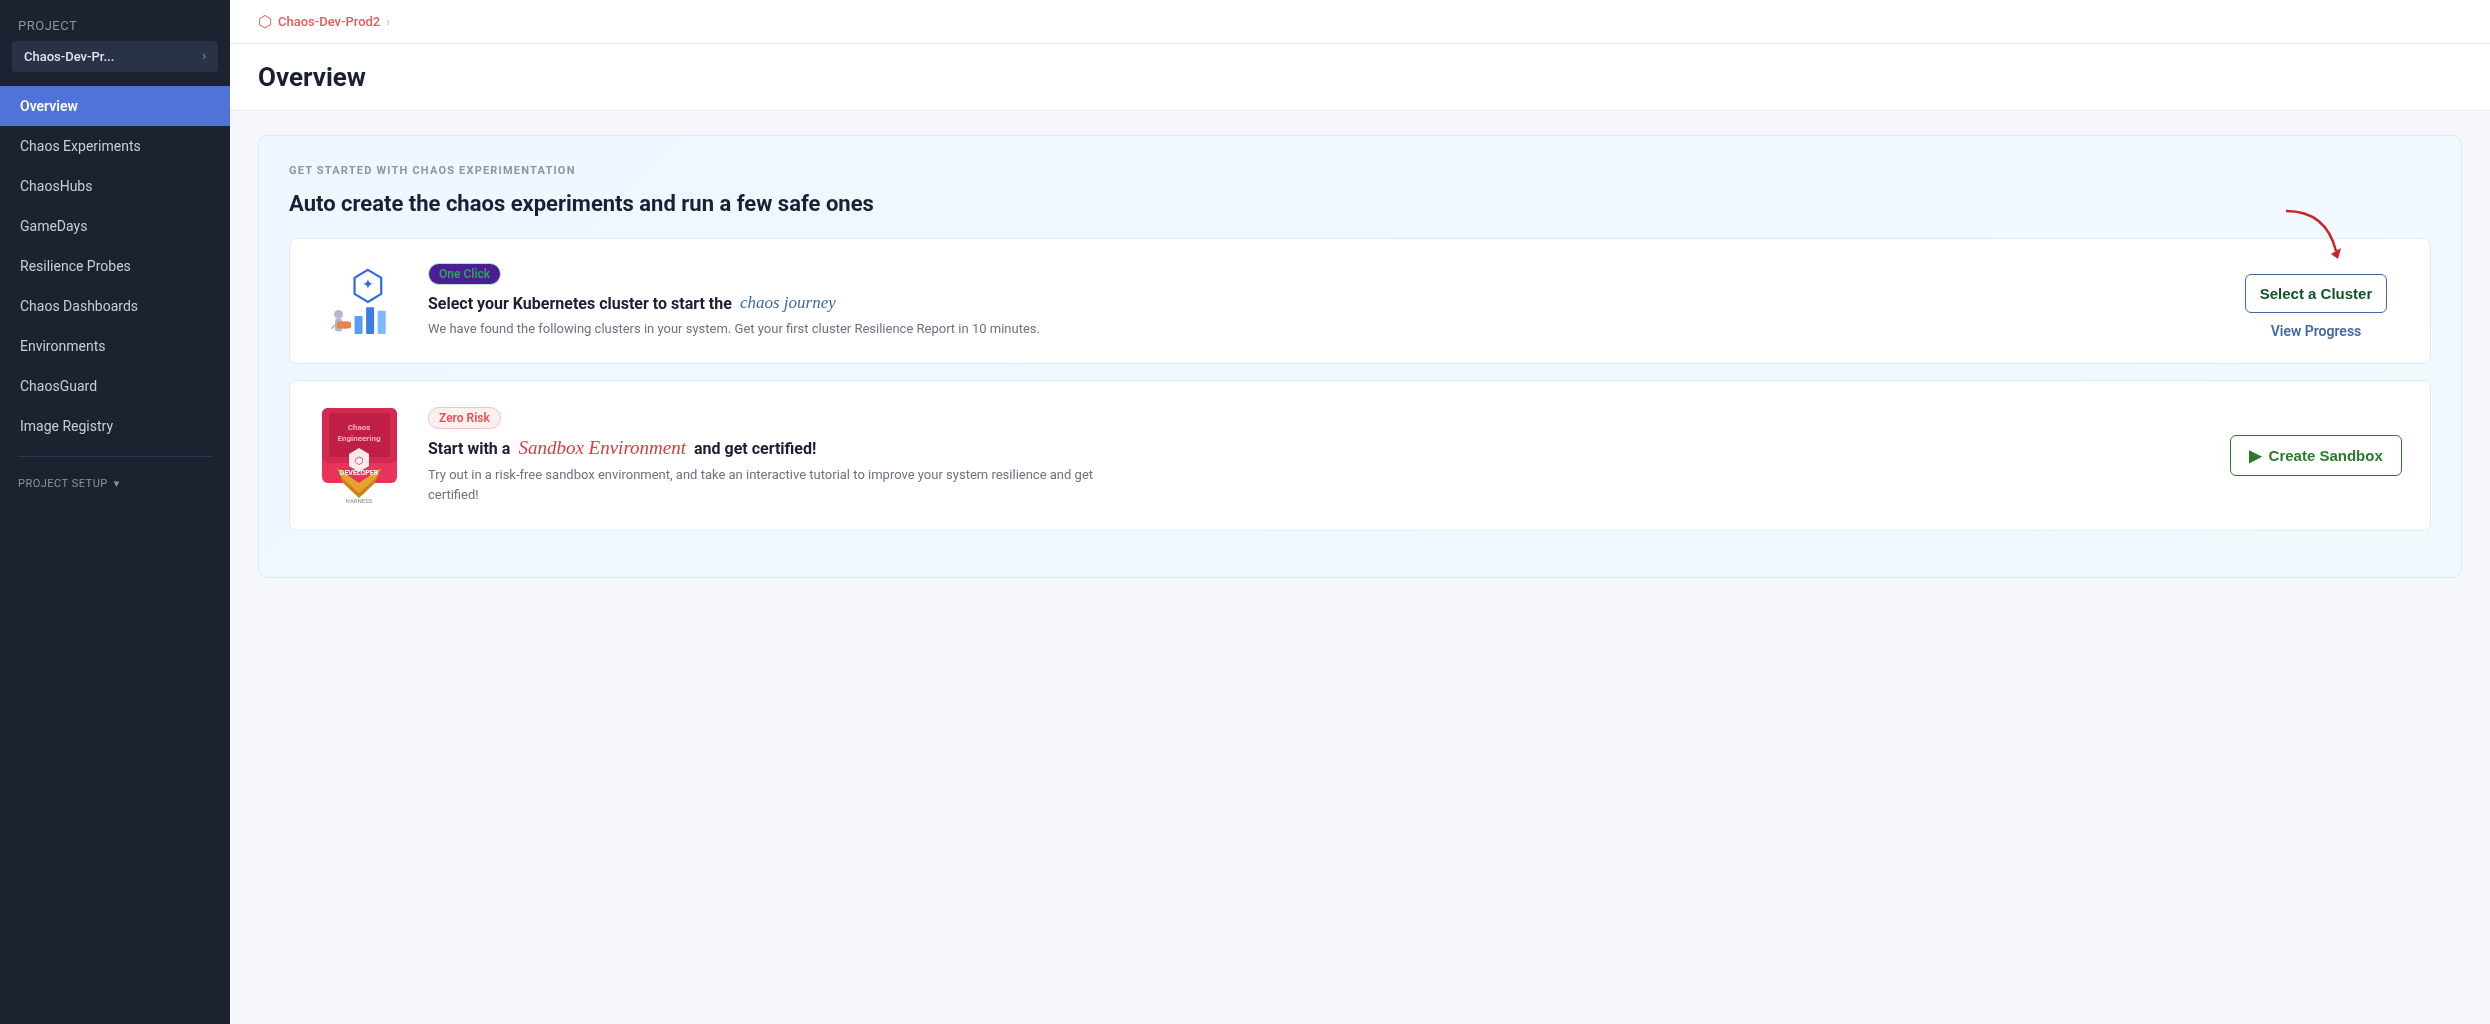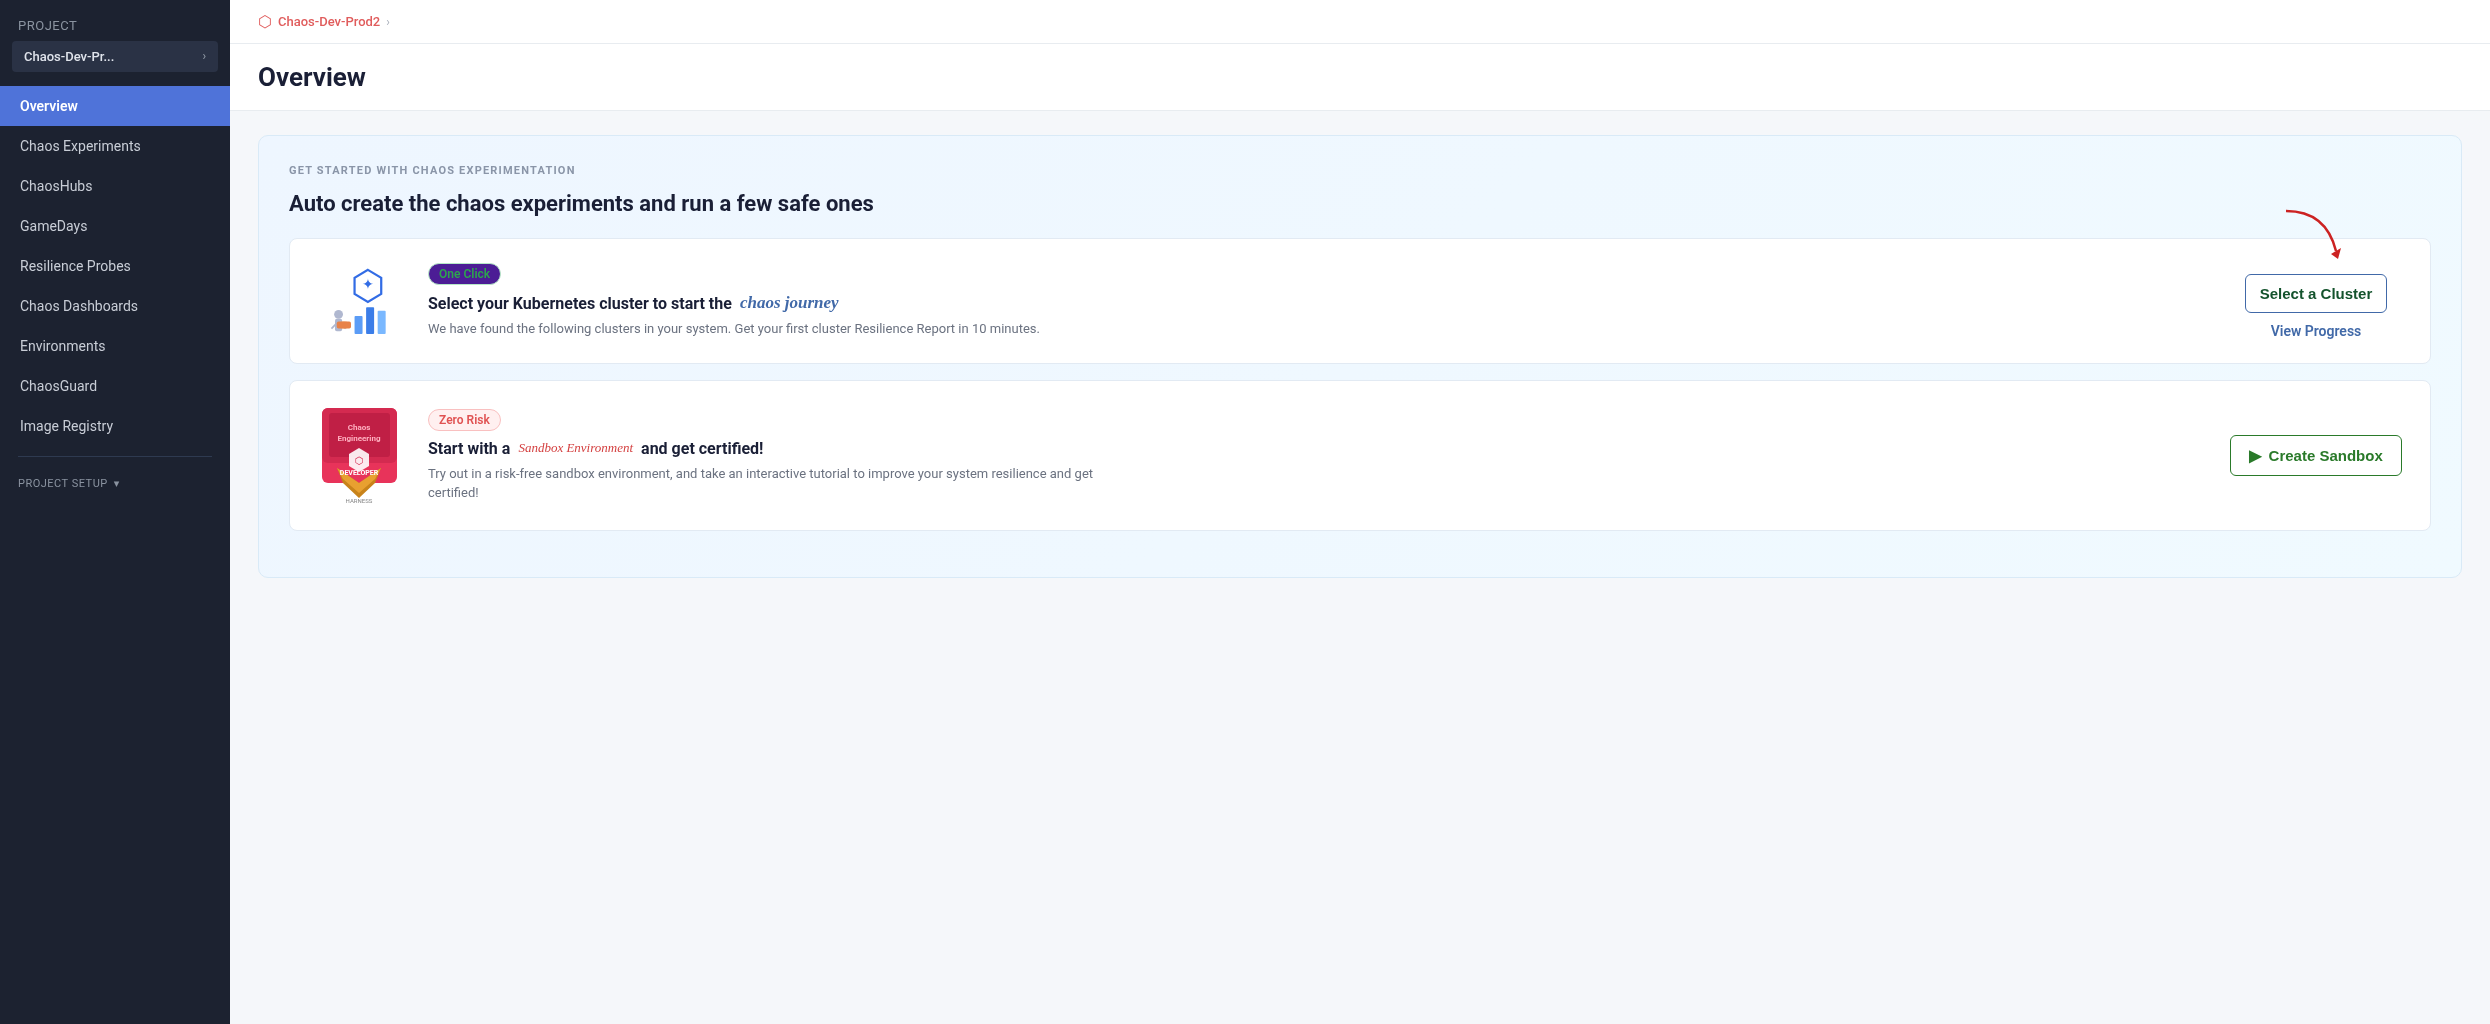--- a/index.html
+++ b/index.html
@@ -188,29 +188,29 @@
       margin-bottom: 6px;
       display: flex;
       align-items: center;
       gap: 8px;
       flex-wrap: wrap;
     }
     .option-heading-handwritten {
       font-family: 'Georgia', cursive;
       color: #4169a8;
       font-style: italic;
-      font-weight: 700;
+      font-weight: 400;
       font-size: 17px;
     }
     .option-heading-handwritten-red {
       font-family: 'Georgia', cursive;
       color: #d44040;
       font-style: italic;
       font-weight: 400;
-      font-size: 13px;
+      font-size: 19px;
     }
     .option-desc {
       font-size: 13px;
       color: #6b7280;
       line-height: 1.5;
       max-width: 700px;
     }
     .option-action {
       min-width: 180px;
       display: flex;

